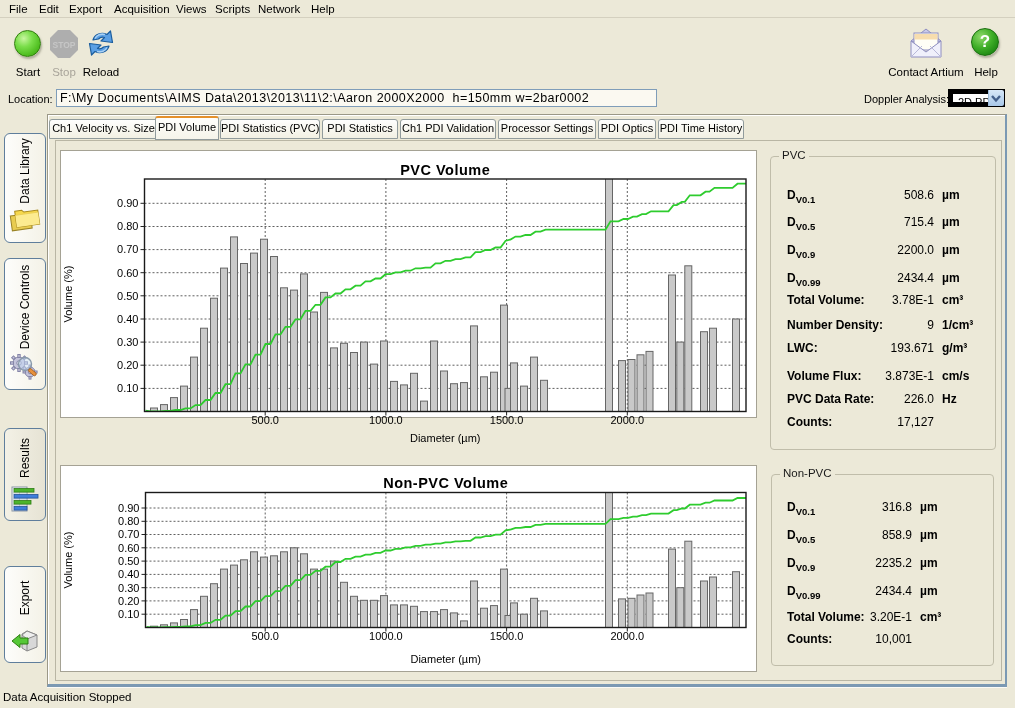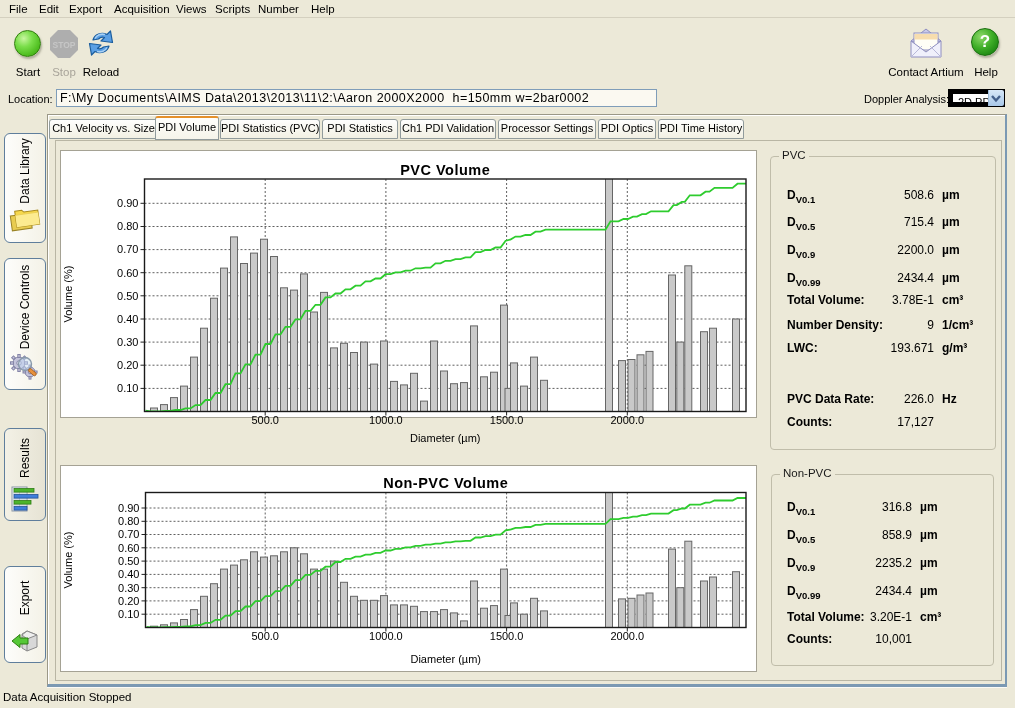--- a/index.html
+++ b/index.html
@@ -17,21 +17,21 @@
 sub{font-size:9.5px;font-weight:bold;vertical-align:-4px;letter-spacing:0}
 .tab{position:absolute;top:119px;height:20px;border:1px solid #919b9c;border-radius:3px 3px 0 0;background:linear-gradient(to bottom,#fefefd,#f2f0e3);font-size:11px;text-align:center;line-height:17px;color:#000;white-space:nowrap;overflow:hidden}
 </style></head><body>
 
 <div class="menu" style="left:9px;top:3px">File</div>
 <div class="menu" style="left:39px;top:3px">Edit</div>
 <div class="menu" style="left:69px;top:3px">Export</div>
 <div class="menu" style="left:114px;top:3px">Acquisition</div>
 <div class="menu" style="left:176px;top:3px">Views</div>
 <div class="menu" style="left:215px;top:3px">Scripts</div>
-<div class="menu" style="left:258px;top:3px">Number</div>
+<div class="menu" style="left:258px;top:3px">Network</div>
 <div class="menu" style="left:311px;top:3px">Help</div>
 <div class="abs" style="left:0;top:17px;width:1015px;height:1px;background:#d4d0bf"></div>
 <div class="abs" style="left:14px;top:30px;width:27px;height:27px;border-radius:50%;
 background:radial-gradient(circle at 35% 30%, #c8f6a0 0%, #7ade4a 35%, #4fbe20 70%, #37960f 100%);
 border:1px solid #2f7d0c;box-shadow:1px 2px 2px rgba(120,120,100,0.5)"></div>
 <div class="tlabel" style="left:7px;top:66px;width:42px">Start</div>
 <svg class="abs" style="left:48px;top:28px" width="32" height="32" viewBox="0 0 32 32">
 <polygon points="10,2 22,2 30,10 30,22 22,30 10,30 2,22 2,10" fill="#aeaeae"></polygon>
 <text x="16" y="19.5" text-anchor="middle" font-family="Liberation Sans,sans-serif" font-size="8.5" font-weight="bold" fill="#c6c6c6">STOP</text>
 </svg>
@@ -397,20 +397,25 @@
 <div class="srow" style="top:160.5px">
 <div class="slab" style="left:16px;top:0">Number Density:</div>
 <div class="sval" style="left:63px;width:100px;top:0">9</div>
 <div class="sunit" style="left:171px;top:0">1/cm³</div>
 </div>
 <div class="srow" style="top:184px">
 <div class="slab" style="left:16px;top:0">LWC:</div>
 <div class="sval" style="left:63px;width:100px;top:0">193.671</div>
 <div class="sunit" style="left:171px;top:0">g/m³</div>
 </div>
+<div class="srow" style="top:211.5px">
+<div class="slab" style="left:16px;top:0">Volume Flux:</div>
+<div class="sval" style="left:63px;width:100px;top:0">3.873E-1</div>
+<div class="sunit" style="left:171px;top:0">cm/s</div>
+</div>
 <div class="srow" style="top:235px">
 <div class="slab" style="left:16px;top:0">PVC Data Rate:</div>
 <div class="sval" style="left:63px;width:100px;top:0">226.0</div>
 <div class="sunit" style="left:171px;top:0">Hz</div>
 </div>
 <div class="srow" style="top:258px">
 <div class="slab" style="left:16px;top:0">Counts:</div>
 <div class="sval" style="left:63px;width:100px;top:0">17,127</div>
 </div>
 </div>

